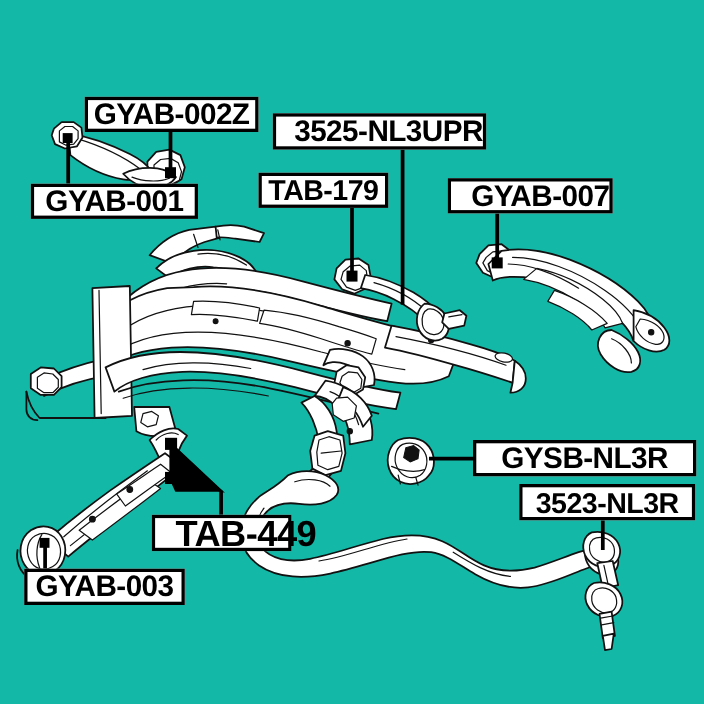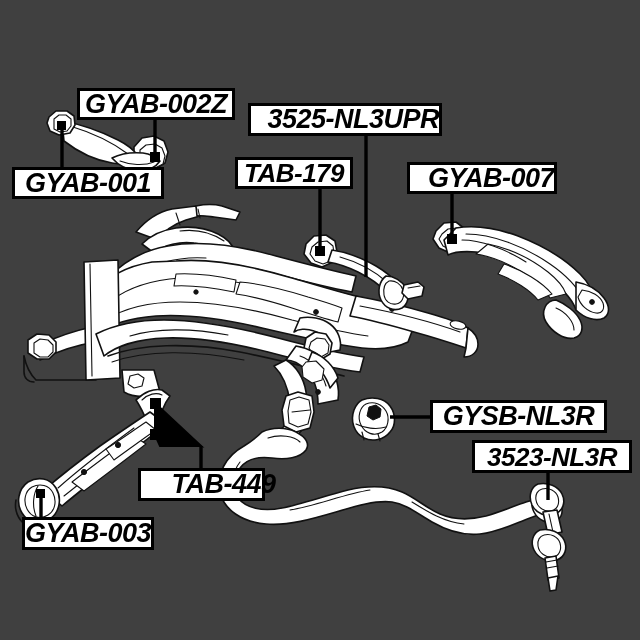--- a/index.html
+++ b/index.html
@@ -8,23 +8,22 @@
     padding: 0;
     background: #ffffff;
   }
   body {
     font-family: "Liberation Sans", sans-serif;
   }
   #diagram-root {
     position: relative;
     width: 640px;
     height: 640px;
-    background: #404040;
+    background: #14b8a6;
     overflow: hidden;
-    font-style: italic;
   }
   #art-layer {
     position: absolute;
     left: 0;
     top: 0;
     width: 640px;
     height: 640px;
   }
   #label-layer {
     position: absolute;
@@ -333,45 +332,45 @@
       <rect x="150" y="429" width="11" height="11"></rect>
     </g>
   </svg>
 
   <div id="label-layer">
 
     <div class="callout-box" style="left:77px; top:88px; width:158px; height:32px; font-size:27px;">
       <span>GYAB-002Z</span>
     </div>
 
-    <div class="callout-box" style="left:12px; top:167px; width:152px; height:32px; font-size:27px;">
+    <div class="callout-box" style="left:28px; top:167px; width:152px; height:32px; font-size:27px;">
       <span>GYAB-001</span>
     </div>
 
     <div class="callout-box" style="left:248px; top:103px; width:194px; height:33px; font-size:27px;justify-content:flex-end;">
       <span>3525-NL3UPR</span>
     </div>
 
     <div class="callout-box" style="left:235px; top:157px; width:118px; height:32px; font-size:26px;">
       <span>TAB-179</span>
     </div>
 
     <div class="callout-box" style="left:407px; top:162px; width:150px; height:32px; font-size:27px;justify-content:flex-end;">
       <span>GYAB-007</span>
     </div>
 
-    <div class="callout-box" style="left:138px; top:468px; width:127px; height:33px; font-size:27px;padding-left:44px;">
+    <div class="callout-box" style="left:138px; top:468px; width:127px; height:33px; font-size:33px;padding-left:44px;">
       <span>TAB-449</span>
     </div>
 
-    <div class="callout-box" style="left:22px; top:517px; width:132px; height:33px; font-size:27px;">
+    <div class="callout-box" style="left:22px; top:517px; width:146px; height:33px; font-size:27px;">
       <span>GYAB-003</span>
     </div>
 
-    <div class="callout-box" style="left:430px; top:400px; width:177px; height:33px; font-size:27px;">
+    <div class="callout-box" style="left:430px; top:400px; width:203px; height:33px; font-size:27px;">
       <span>GYSB-NL3R</span>
     </div>
 
     <div class="callout-box" style="left:472px; top:440px; width:160px; height:33px; font-size:26px;">
       <span>3523-NL3R</span>
     </div>
 
   </div>
 </div>
 

